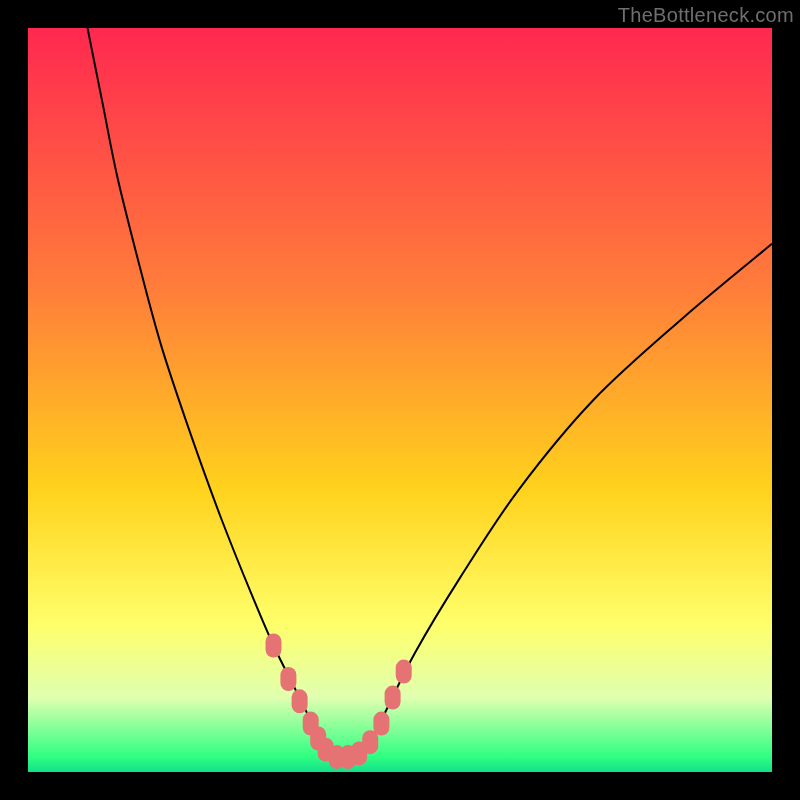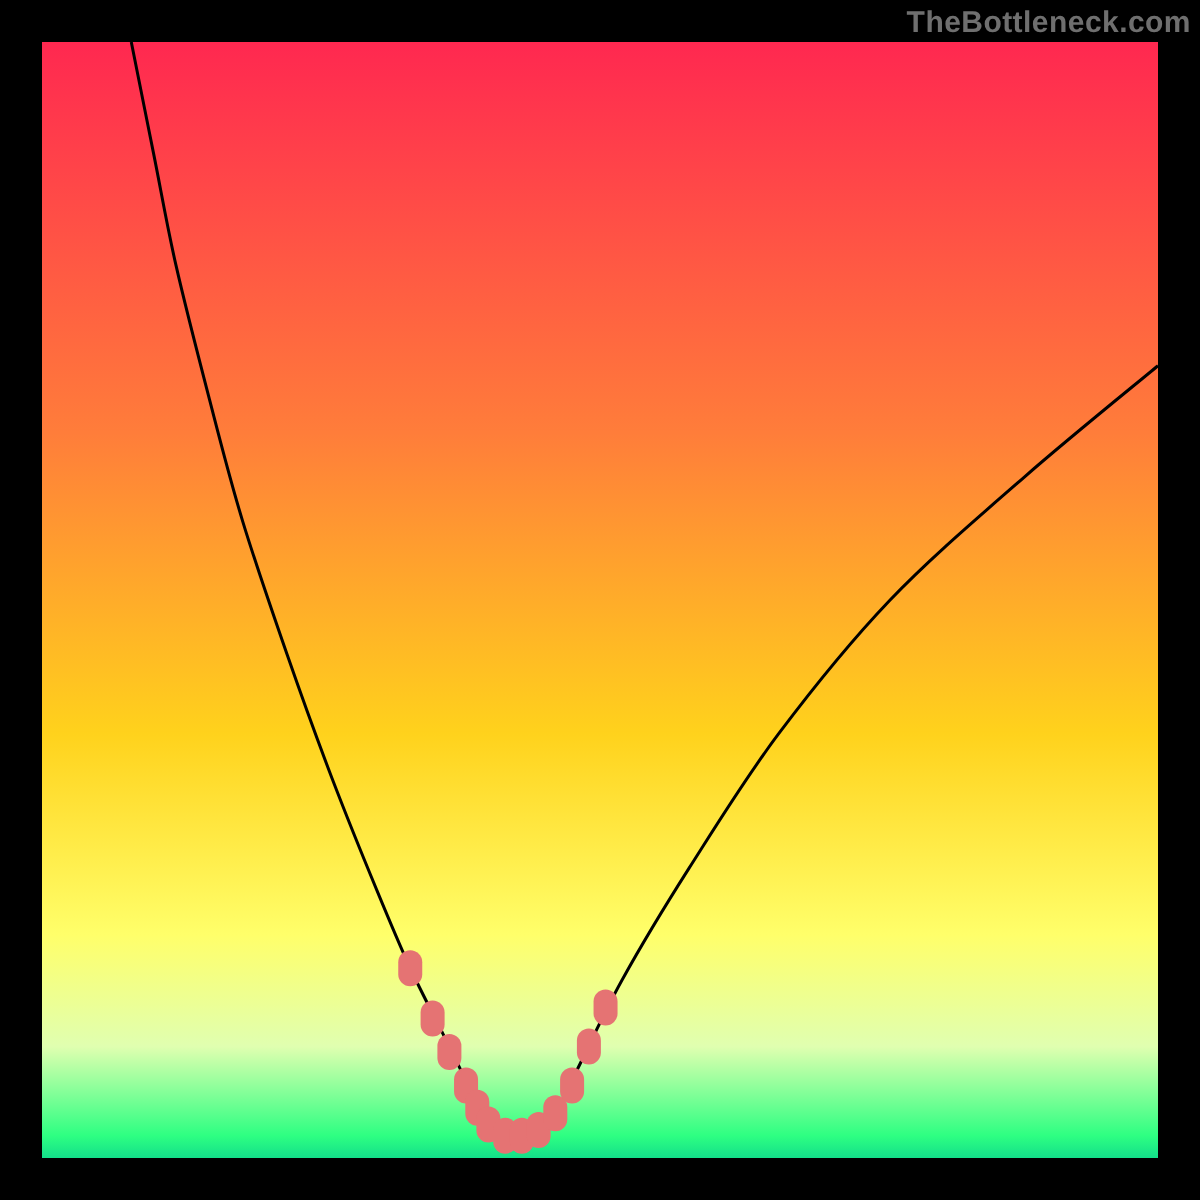--- a/index.html
+++ b/index.html
@@ -15,21 +15,21 @@
     height: 800px;
     background: #000000;
     position: relative;
   }
   .watermark {
     position: absolute;
     top: 4px;
     right: 6px;
     color: #6f6f6f;
     font-size: 20px;
-    font-weight: 700;
+    font-weight: 400;
     letter-spacing: 0.3px;
     z-index: 10;
   }
   .plot {
     position: absolute;
     top: 28px;
     left: 28px;
     width: 744px;
     height: 744px;
   }

